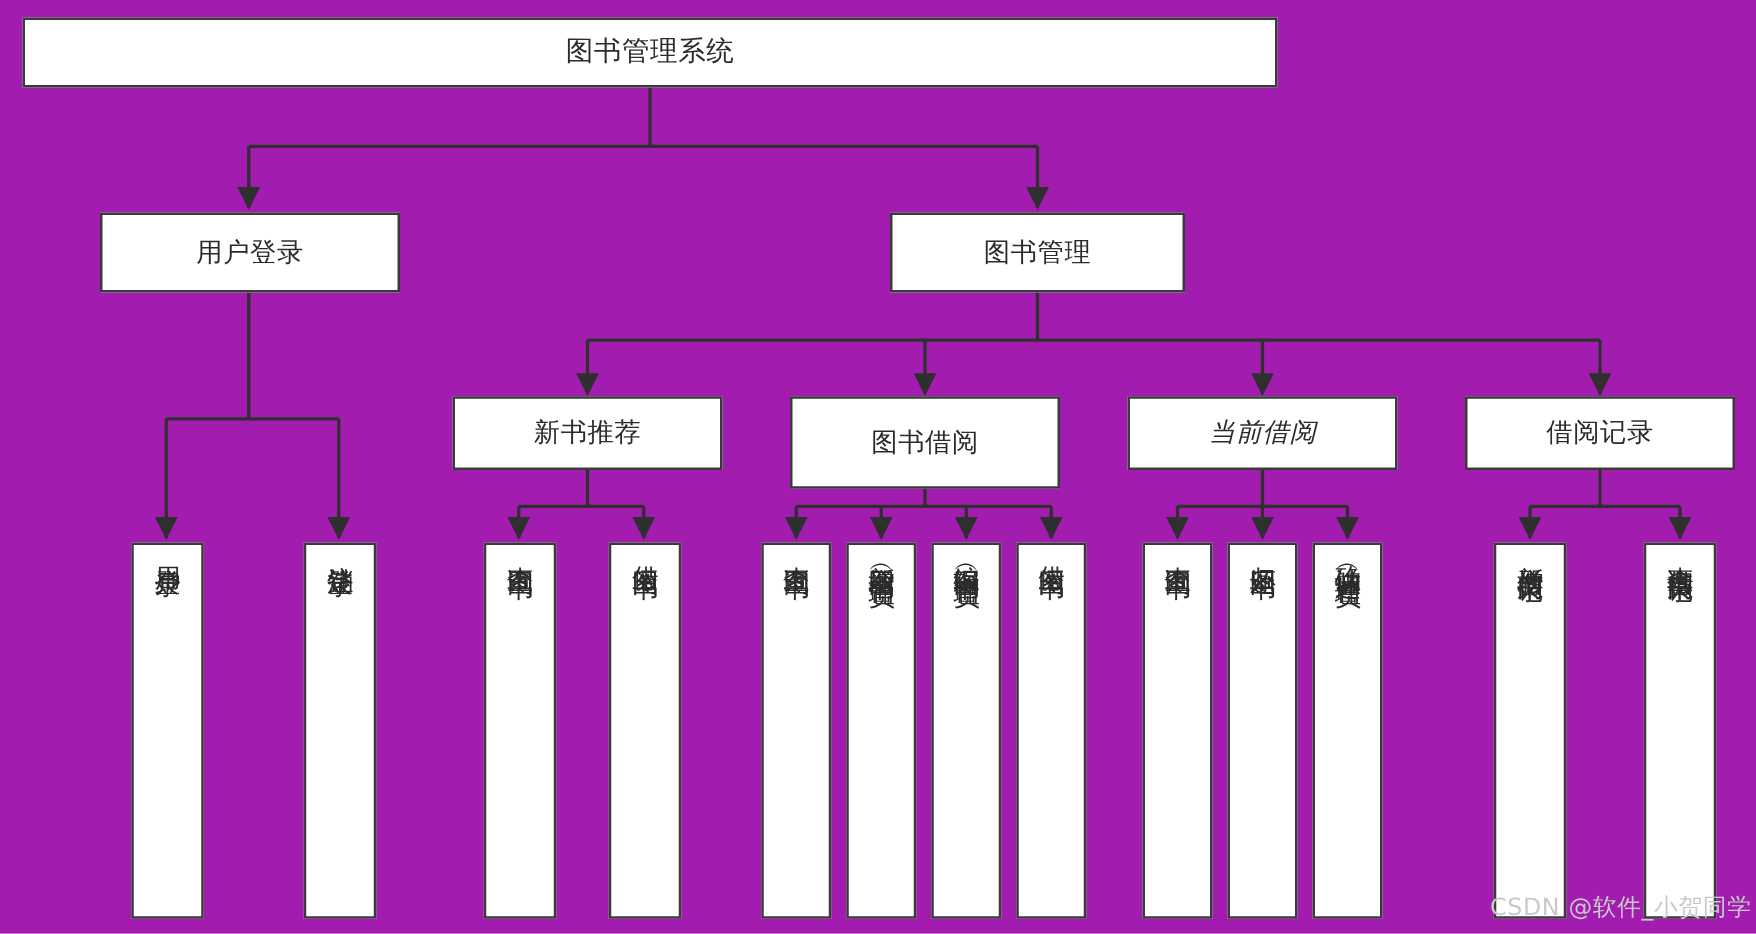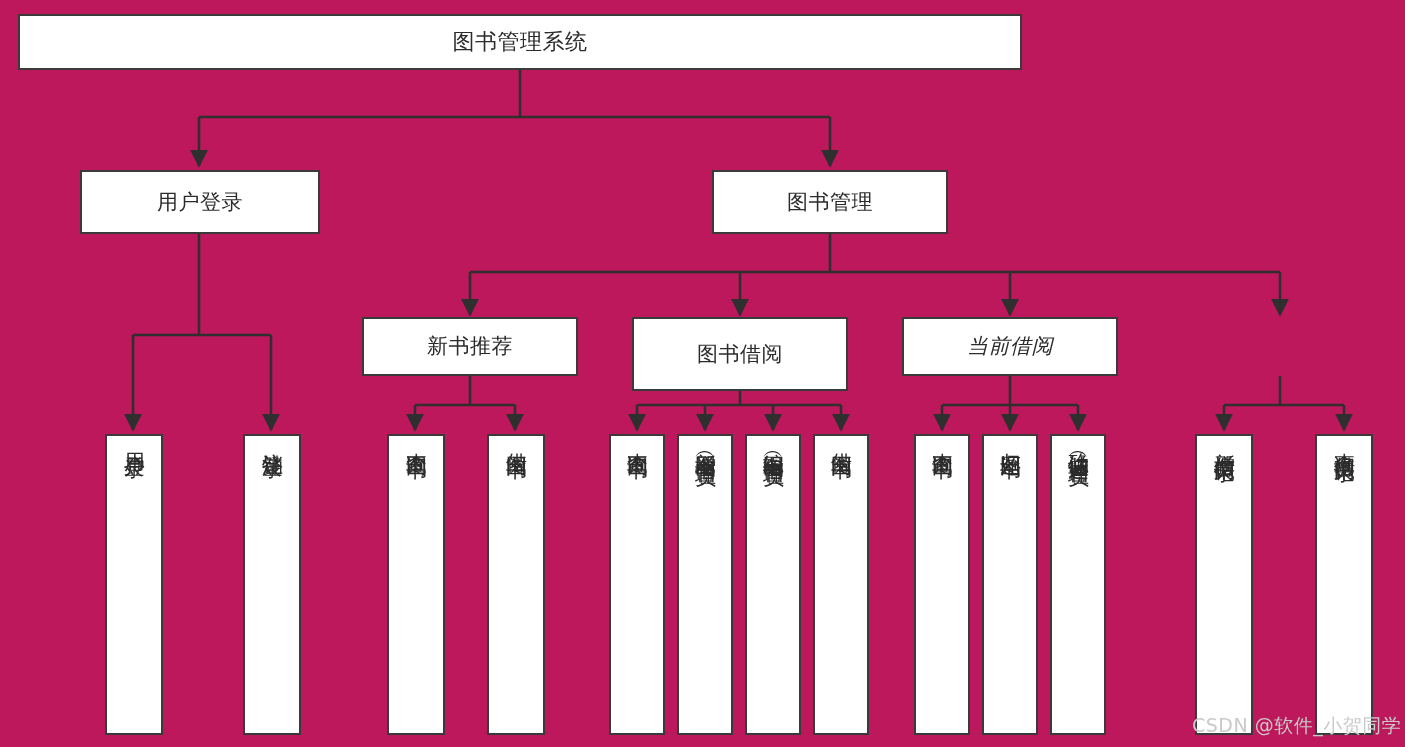--- a/index.html
+++ b/index.html
@@ -8,21 +8,21 @@
     padding: 0;
     background: #ffffff;
   }
   body {
     font-family: "DejaVu Sans", "Liberation Sans", sans-serif;
   }
   #diagram-root {
     position: relative;
     width: 1405px;
     height: 747px;
-    background: #be185d;
+    background: #a21caf;
     overflow: hidden;
   }
   svg.wires {
     position: absolute;
     left: 0;
     top: 0;
     width: 1405px;
     height: 747px;
     pointer-events: none;
   }
@@ -148,20 +148,23 @@
   </div>
 
   <div class="node horiz" style="left:632px; top:317px; width:216px; height:74px;">
     <span class="label">图书借阅</span>
   </div>
 
   <div class="node horiz" style="left:902px; top:317px; width:216px; height:59px;font-style:italic;">
     <span class="label">当前借阅</span>
   </div>
 
+  <div class="node horiz" style="left:1172px; top:317px; width:216px; height:59px;">
+    <span class="label">借阅记录</span>
+  </div>
 
   <div class="node vert" style="left:105px; top:434px; width:58px; height:301px;">
     <span class="label">用户登录</span>
   </div>
 
   <div class="node vert" style="left:243px; top:434px; width:58px; height:301px;">
     <span class="label">注销登录</span>
   </div>
 
   <div class="node vert" style="left:387px; top:434px; width:58px; height:301px;">

